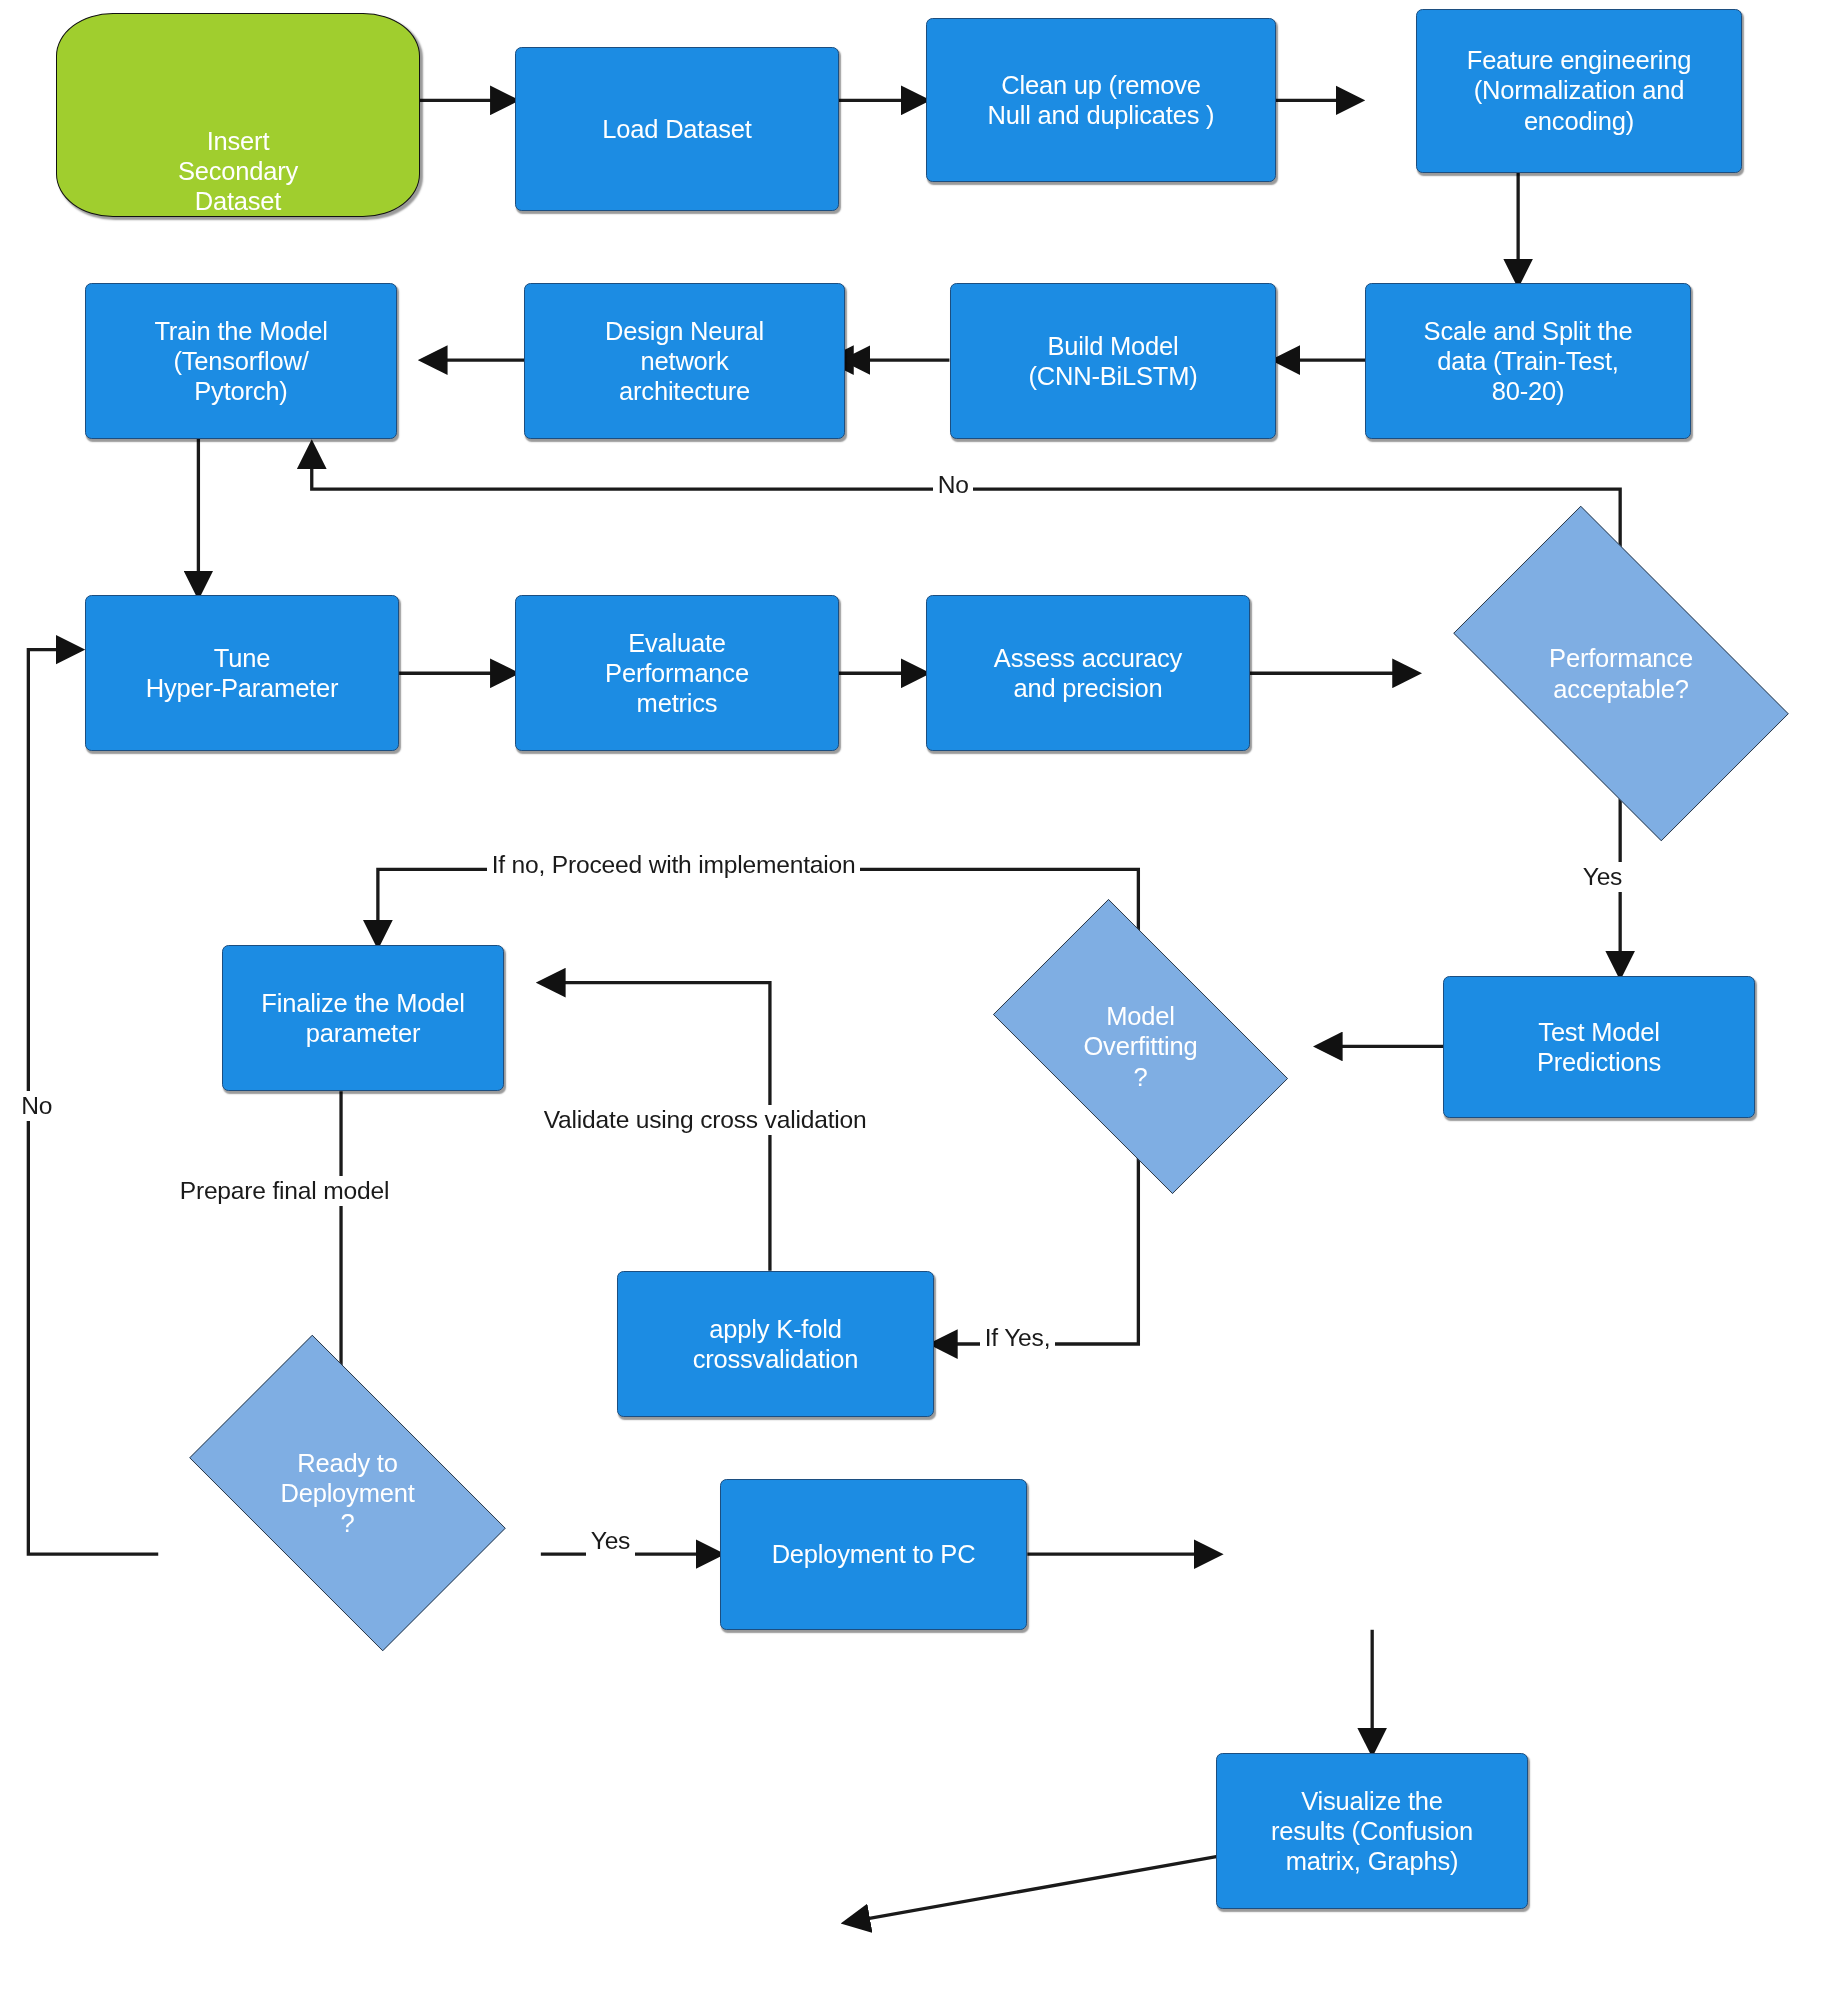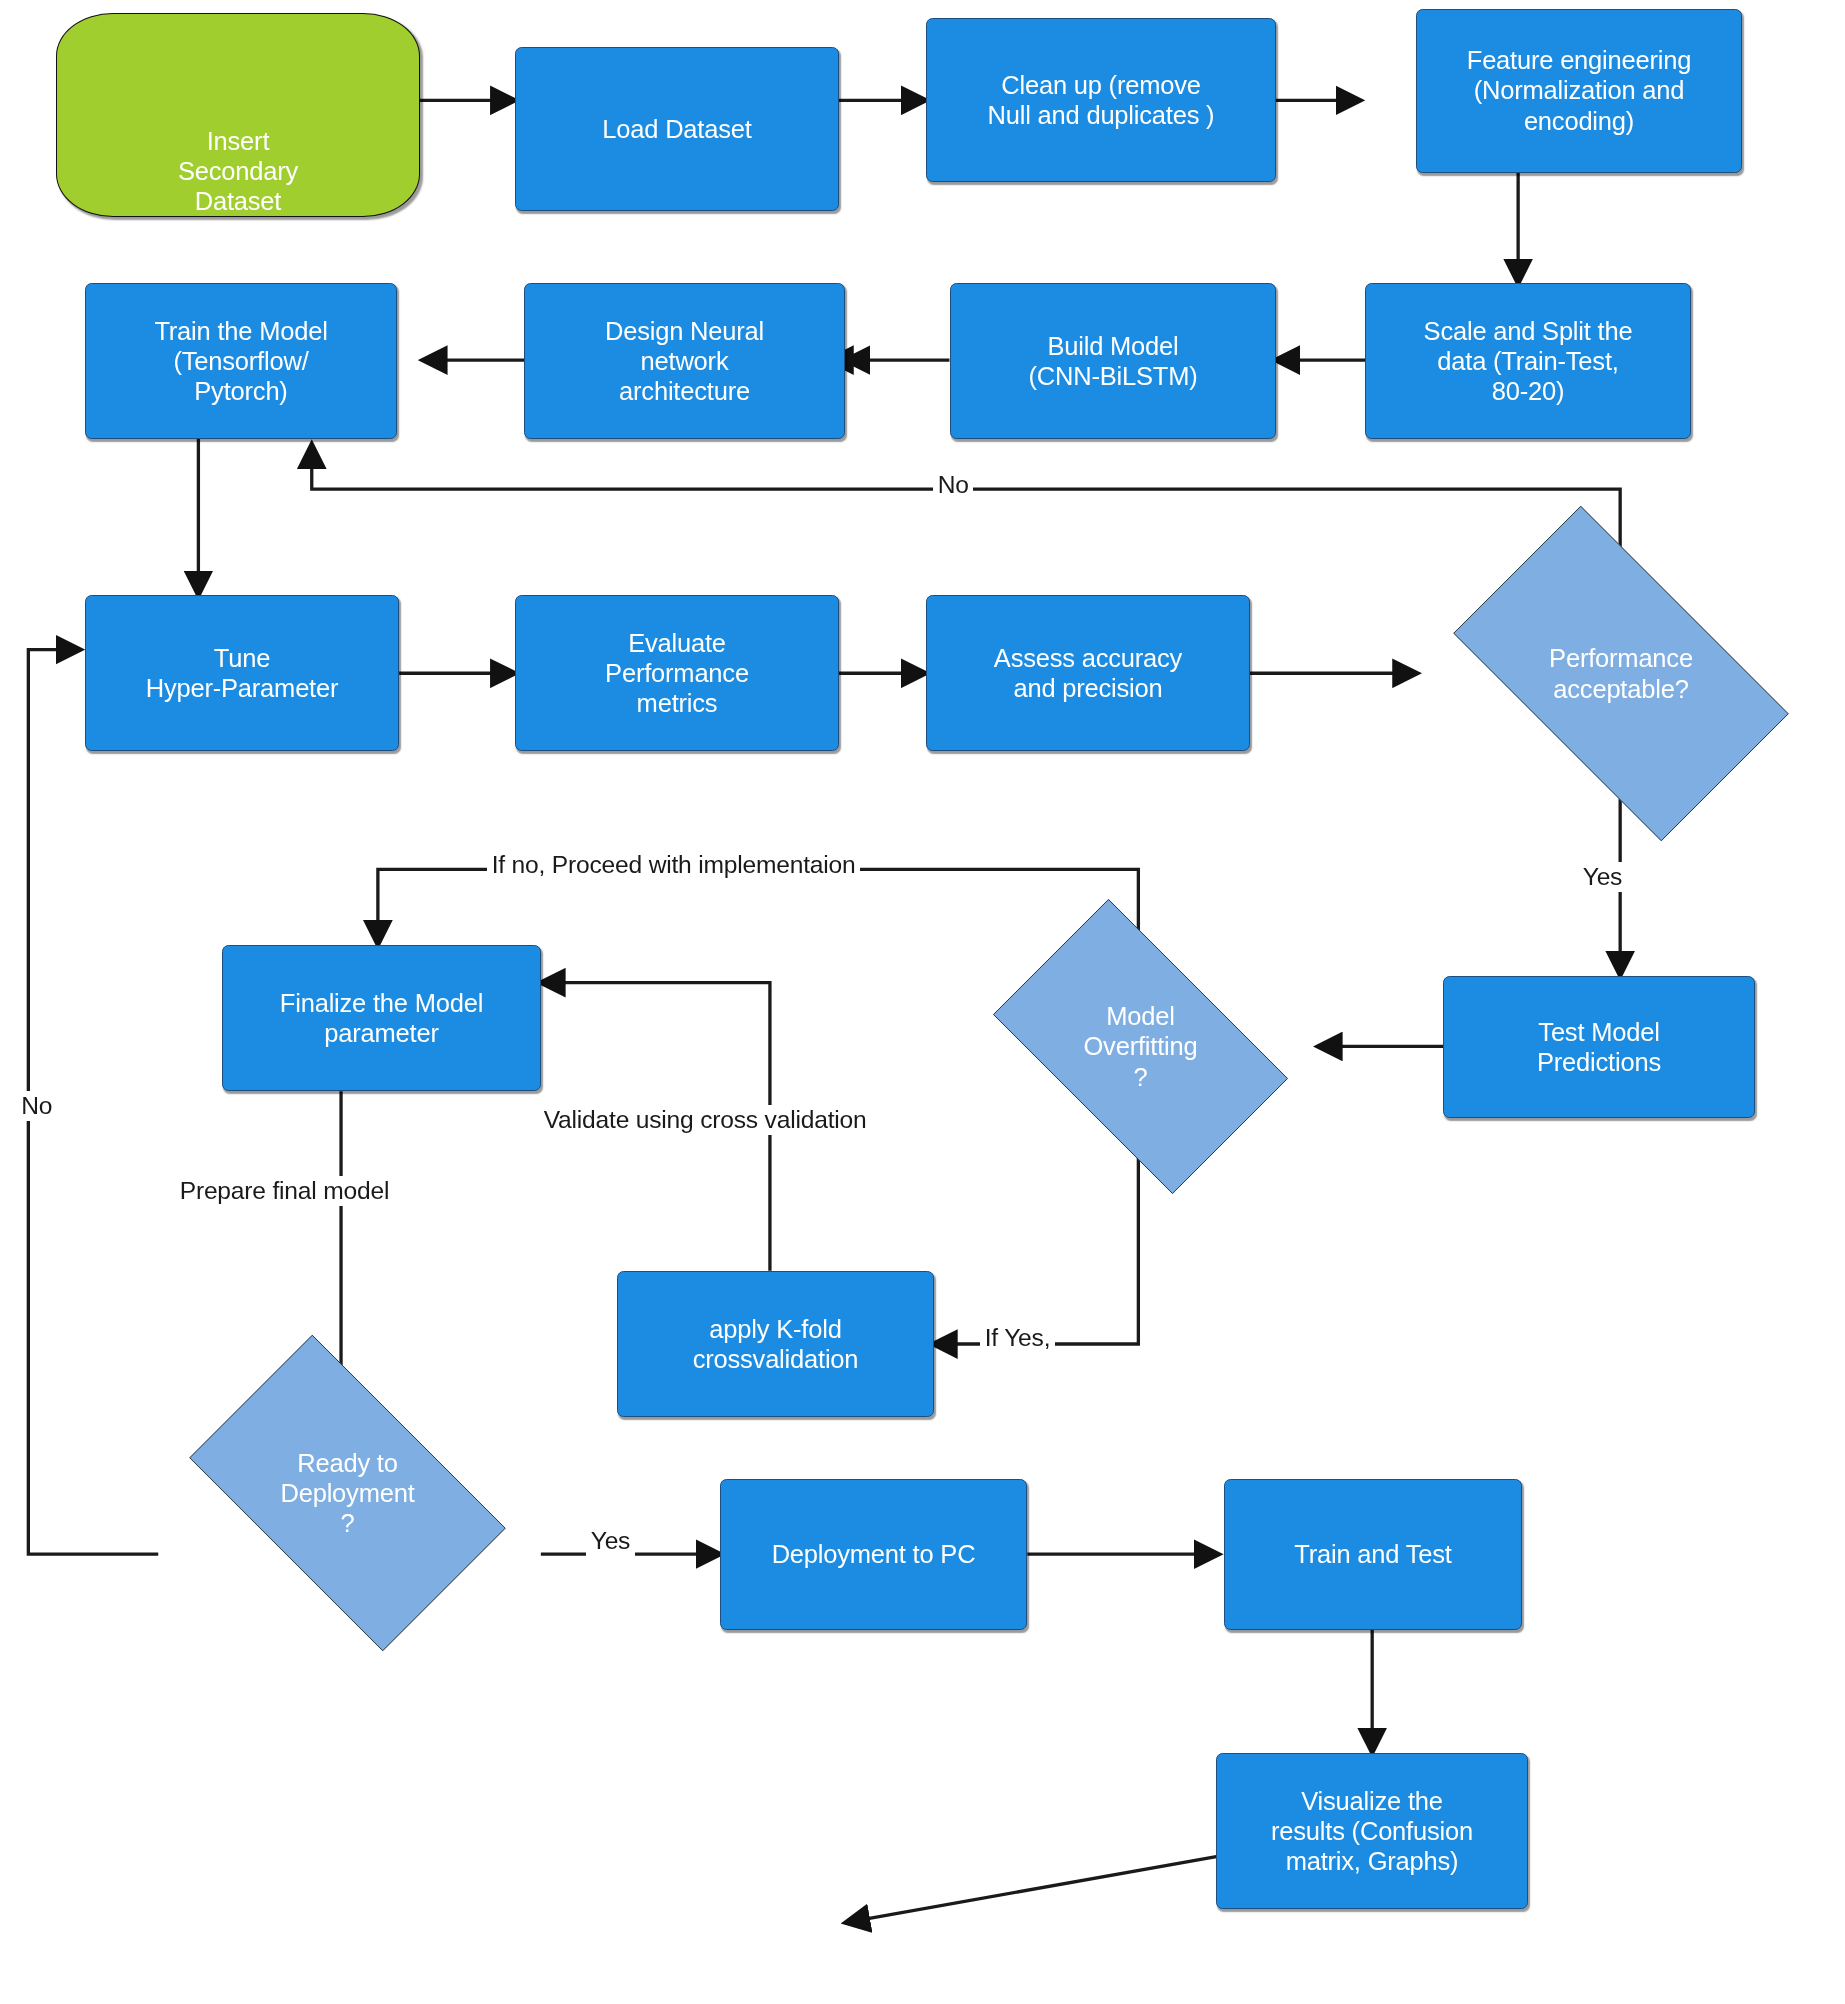--- a/index.html
+++ b/index.html
@@ -223,39 +223,36 @@
     <span class="dia-label">Model
 Overfitting
 ?</span>
   </div>
 
   <div class="node proc" style="left:617px; top:1271px; width:317px; height:146px;">
     <span>apply K-fold
 crossvalidation</span>
   </div>
 
-  <div class="node proc" style="left:222px; top:945px; width:319px; height:146px;">
+  <div class="node proc" style="left:222px; top:945px; width:282px; height:146px;">
     <span>Finalize the Model
 parameter</span>
   </div>
 
   <div class="node decision" style="left:154px; top:1370px; width:387px; height:246px;">
     <div class="dia-shape"></div>
     <span class="dia-label">Ready to
 Deployment
 ?</span>
   </div>
 
   <div class="node proc" style="left:720px; top:1479px; width:307px; height:151px;">
     <span>Deployment to PC</span>
   </div>
 
-  <div class="node proc" style="left:1224px; top:1479px; width:298px; height:151px;">
-    <span>Train and Test</span>
-  </div>
 
   <div class="node proc" style="left:1216px; top:1753px; width:312px; height:156px;">
     <span>Visualize the
 results (Confusion
 matrix, Graphs)</span>
   </div>
 
 
   <div class="edge-label" style="left:933px; top:470px;">No</div>
 

